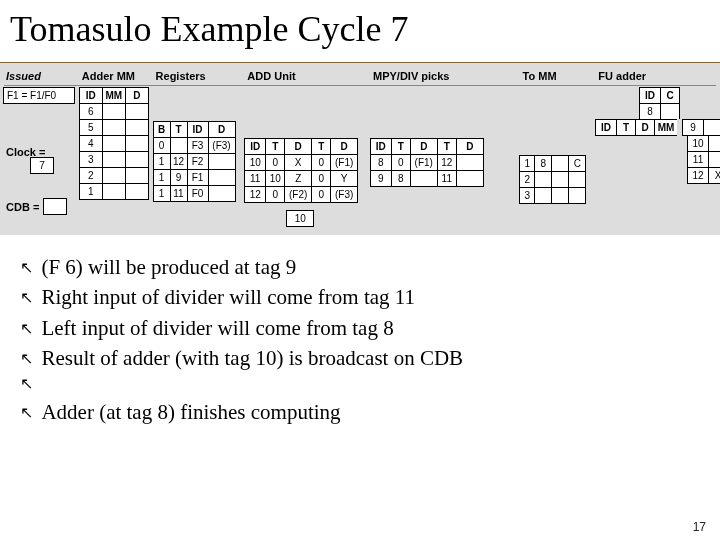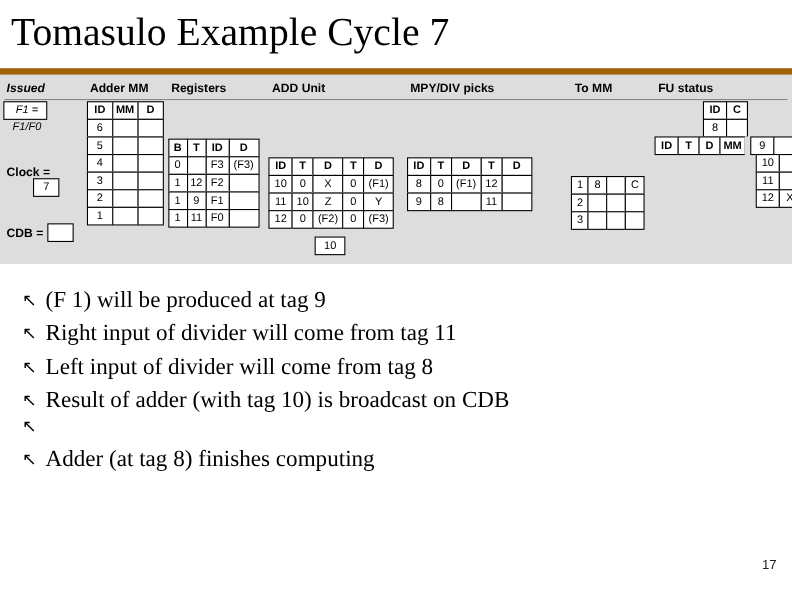--- a/index.html
+++ b/index.html
@@ -1,17 +1,17 @@
 <!DOCTYPE html>
 <html><head>
 <meta charset="utf-8">
 <style>
   * { box-sizing: border-box; margin: 0; padding: 0; }
   body { width: 720px; height: 540px; font-family: Arial, sans-serif; background: #fff; position: relative; }
-  .title { font-family: 'Times New Roman', serif; font-size: 36px; font-weight: normal; padding: 8px 10px 12px; color: #000; border-bottom: 6px solid #a16207; }
+  .title { font-family: 'Times New Roman', serif; font-size: 36px; font-weight: normal; padding: 8px 10px 12px; color: #000; border-bottom: 1px solid #a16207; }
   .diagram-wrap { background: #ddd; padding: 6px 4px 8px; font-family: Arial, sans-serif; font-size: 11px; position: relative; }
   .hdr { display: flex; font-weight: bold; border-bottom: 1px solid #888; padding-bottom: 2px; margin-bottom: 2px; }
   .hdr > div { padding: 1px 2px; }
   .h-issued { width: 76px; font-style: italic; }
   .h-mm { width: 74px; }
   .h-reg { width: 92px; }
   .h-add { width: 126px; }
   .h-mpy { width: 150px; }
   .h-tomm { width: 76px; }
   .h-fu { width: 120px; }
@@ -20,43 +20,43 @@
   .col-issued { width: 76px; }
   .col-mm { width: 74px; }
   .col-reg { width: 92px; }
   .col-add { width: 126px; }
   .col-mpy { width: 150px; }
   .col-tomm { width: 76px; }
   .col-fu { width: 120px; }
   .cellrow { display: flex; }
   .cell { border: 1px solid #000; background: #fff; width: 24px; height: 17px; line-height: 15px; font-size: 10px; text-align: center; margin: -1px 0 0 -1px; }
   .cell.hdr-cell { font-weight: bold; }
-  .cell.wide { width: 40px; text-align: center; padding-left: 3px; font-style: italic; }
+  .cell.wide { width: 72px; text-align: left; padding-left: 3px; }
   .cell.blank-bg { background: #ddd; border: none; }
   .spacer { height: 17px; }
   .spacer-sm { height: 8px; }
   .bullets { padding: 18px 20px 0; font-family: 'Times New Roman', serif; font-size: 21px; line-height: 1.35; }
   .bullet { display: flex; align-items: baseline; margin-bottom: 2px; }
   .arrow { margin-right: 8px; font-size: 16px; position: relative; top: -1px; }
-  .pagenum { position: absolute; right: 14px; bottom: 20px; font-family: Arial, sans-serif; font-size: 12px; color: #222; }
+  .pagenum { position: absolute; right: 14px; bottom: 6px; font-family: Arial, sans-serif; font-size: 12px; color: #222; }
 </style>
 </head>
 <body>
 
 <div class="title">Tomasulo Example Cycle 7</div>
 
 <div class="diagram-wrap">
   <div class="hdr">
     <div class="h-issued">Issued</div>
     <div class="h-mm">Adder MM</div>
     <div class="h-reg">Registers</div>
     <div class="h-add">ADD Unit</div>
     <div class="h-mpy">MPY/DIV picks</div>
     <div class="h-tomm">To MM</div>
-    <div class="h-fu">FU status</div>
+    <div class="h-fu">FU adder</div>
   </div>
 
   <div class="body">
 
     <div class="col col-issued">
       <div class="cellrow">
           <div class="cell wide">F1 = F1/F0</div>
         </div>
       <div class="spacer"></div>
       <div class="spacer"></div>
@@ -267,21 +267,21 @@
           <div class="cell" style="width:22px">12</div>
           <div class="cell" style="width:20px">X</div>
         </div>
     </div>
   </div>
 </div>
 
 <div class="bullets">
   <div class="bullet">
       <span class="arrow">↖</span>
-      <span>(F 1) will be produced at tag 9</span>
+      <span>(F 6) will be produced at tag 9</span>
     </div>
   <div class="bullet">
       <span class="arrow">↖</span>
       <span>Right input of divider will come from tag 11</span>
     </div>
   <div class="bullet">
       <span class="arrow">↖</span>
       <span>Left input of divider will come from tag 8</span>
     </div>
   <div class="bullet">

